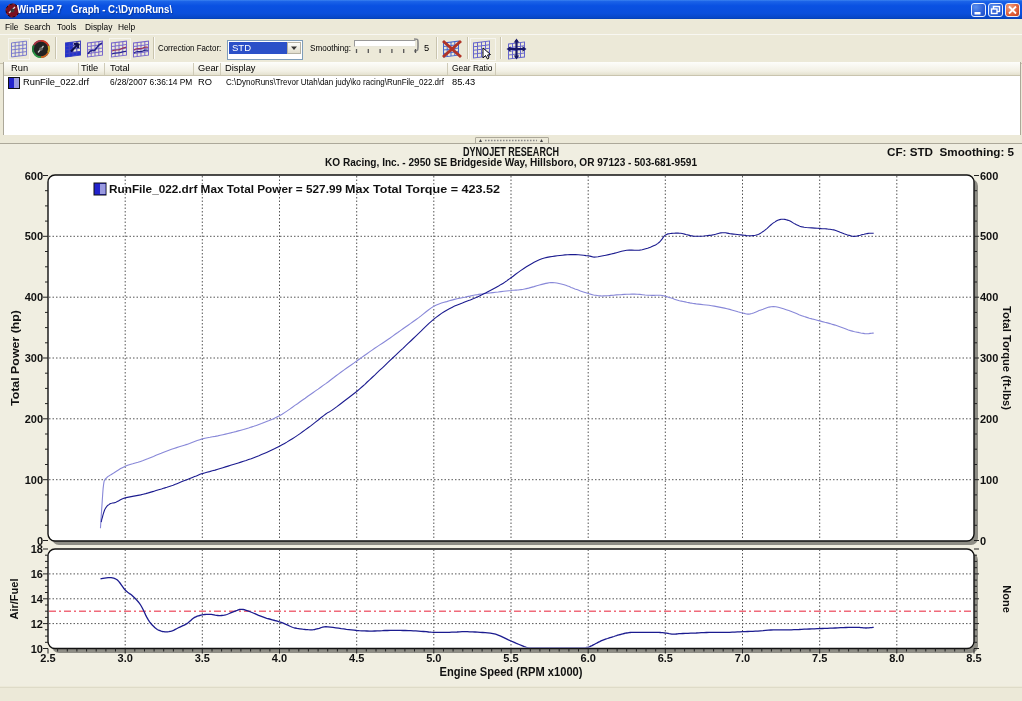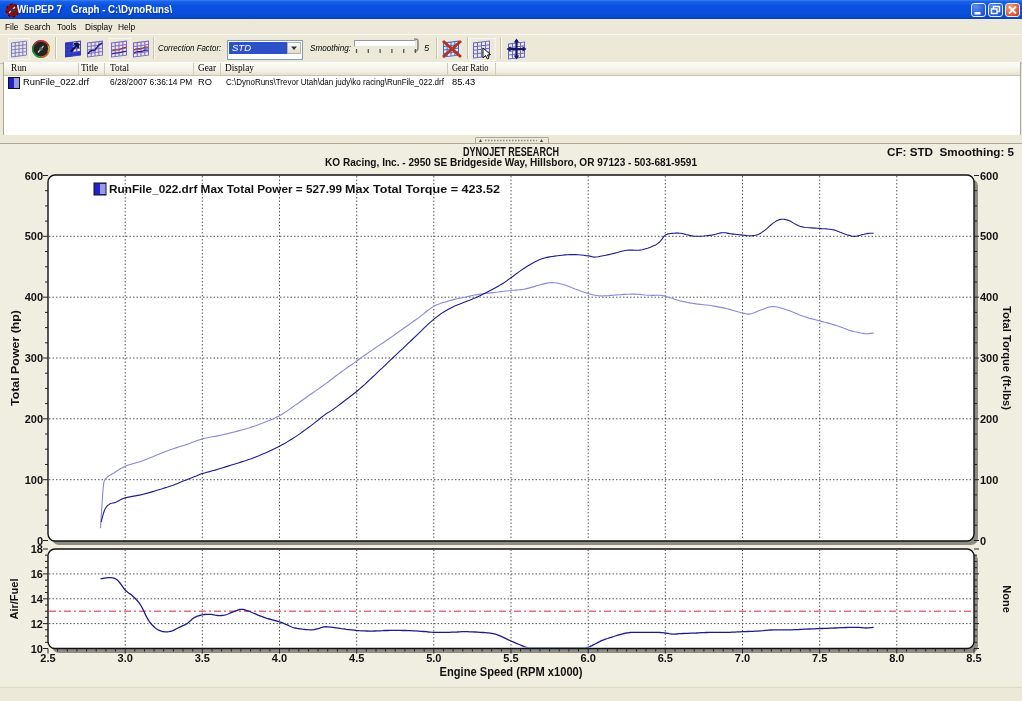--- a/index.html
+++ b/index.html
@@ -12,27 +12,27 @@
 #titlebar .ttxt{position:absolute;left:17px;top:2.5px;color:#fff;font-weight:bold;font-size:11px;letter-spacing:0;text-shadow:1px 1px 1px #0838a0;}
 .wbtn{position:absolute;top:2.5px;width:15px;height:14px;border-radius:3px;border:1px solid #e8f0fc;box-sizing:border-box;}
 #btnmin,#btnmax{background:radial-gradient(circle at 30% 25%,#5a8fee,#2a5fd8 60%,#1d4ec4);}
 #btnclose{background:radial-gradient(circle at 30% 25%,#f0a080,#e1633c 55%,#c43e1c);}
 #btnmin{left:971px;}#btnmax{left:988px;}#btnclose{left:1005px;}
 .wbtn svg{position:absolute;left:0;top:0;}
 
 #menubar{position:absolute;left:0;top:19px;width:1022px;height:15px;background:#ece9d8;font-size:9.5px;color:#000;}
 #menubar span{position:absolute;top:2px;transform:scaleX(0.88);transform-origin:0 0;}
 
-#toolbar{position:absolute;left:0;top:34px;width:1022px;height:28px;background:#ece9d8;border-top:1px solid #f8f7f2;border-bottom:1px solid #c9c4ae;font-style:italic;}
+#toolbar{position:absolute;left:0;top:34px;width:1022px;height:28px;background:#ece9d8;border-top:1px solid #f8f7f2;border-bottom:1px solid #c9c4ae;}
 .tbico{position:absolute;top:3px;}
 .tsep{position:absolute;top:2px;height:22px;width:1px;background:#c9c4ae;border-right:1px solid #fbfaf6;}
 .tlabel{position:absolute;font-size:9.3px;color:#000;top:8px;}
 
 #listarea{position:absolute;left:3px;top:62px;width:1016px;height:73px;background:#fff;border-left:1px solid #aca899;border-right:1px solid #aca899;}
-#lhead{position:absolute;left:0;top:0;width:1016px;height:13px;background:linear-gradient(180deg,#fdfdfb 0%,#f2f0e4 70%,#e4e1cf 100%);border-bottom:1px solid #c9c4ae;font-size:9.3px;font-family:Liberation Serif, serif;}
+#lhead{position:absolute;left:0;top:0;width:1016px;height:13px;background:linear-gradient(180deg,#fdfdfb 0%,#f2f0e4 70%,#e4e1cf 100%);border-bottom:1px solid #c9c4ae;font-size:9.3px;}
 #lhead div{position:absolute;top:1px;color:#000;}
 #lhead i{position:absolute;top:1px;height:12px;width:1px;background:#cfcbb8;font-style:normal;}
 #lrow{position:absolute;left:0;top:14px;width:1016px;height:14px;font-size:9.3px;color:#000;}
 #lrow div{position:absolute;top:1px;white-space:nowrap;}
 
 #splitter{position:absolute;left:0px;top:135px;width:1022px;height:8px;background:#ece9d8;}
 #splitbtn{position:absolute;left:475px;top:2px;width:72px;height:7px;background:#ece9d8;border:1px solid #aca899;border-radius:1px;font-size:0;}
 
 #graph{position:absolute;left:0;top:143px;}
 

